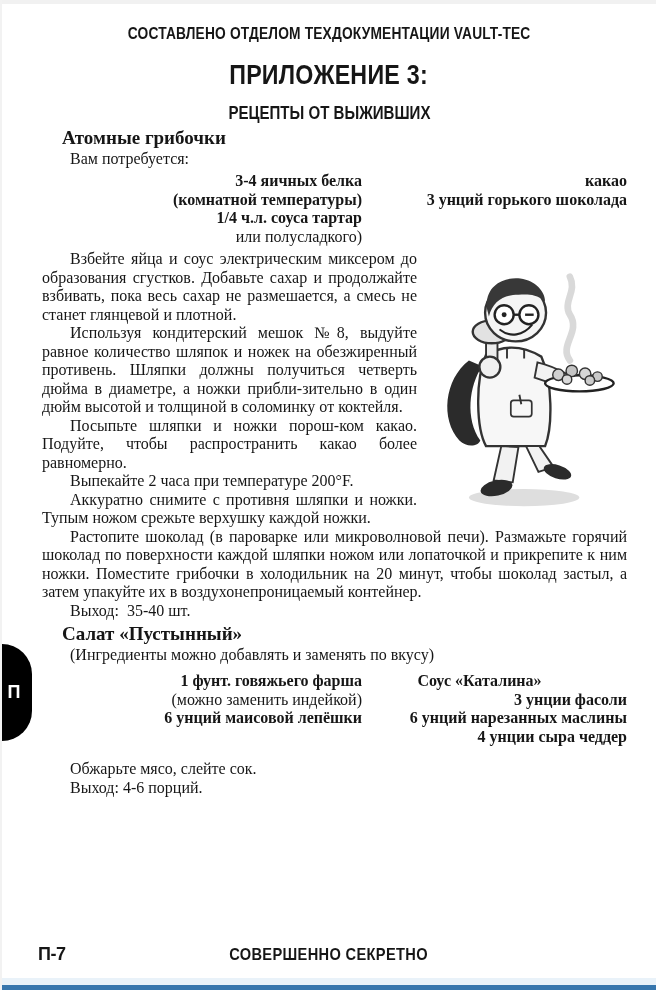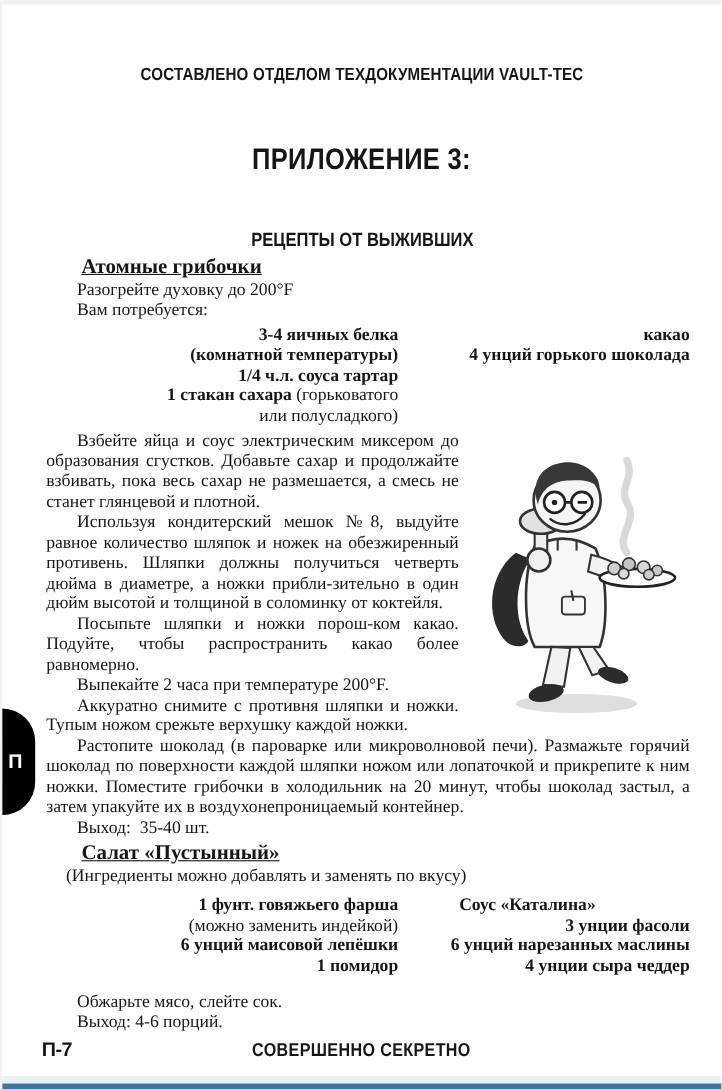--- a/index.html
+++ b/index.html
@@ -4,43 +4,43 @@
 <style>
   * { margin:0; padding:0; box-sizing:border-box; }
   html,body { background:#ffffff; }
   body {
     width:656px; height:990px; position:relative; overflow:hidden;
     font-family:"Liberation Serif", serif; color:#161616;
     border-left:2px solid #f2f2f2;
   }
   .top-strip { height:4px; background:#f1f1f1; }
 
-  .hdr-line { text-align:center;margin-top:35px; }
+  .hdr-line { text-align:center; }
   .condensed { display:inline-block; transform:scaleX(0.86); transform-origin:center; white-space:nowrap; }
   .hdr-compiled {
     margin-top:21px; font-family:"Liberation Sans", sans-serif;
     font-size:16px; font-weight:700; letter-spacing:.2px;
   }
   .hdr-title {
     margin-top:17px; font-family:"Liberation Sans", sans-serif;
     font-size:27px; font-weight:800; letter-spacing:.3px;
   }
   .hdr-sub {
     margin-top:12px; font-family:"Liberation Sans", sans-serif;
     font-size:17.5px; font-weight:800;
   }
 
   .content { padding:0 29px 0 40px; font-size:16px; line-height:18.5px; }
 
   .recipe-title {
-    font-size:19px; font-weight:700; text-decoration:underline;
-    margin:5px 0 2px 32px; display:table;
+    font-size:19px; font-weight:700; 
+    margin:5px 0 2px 20px; display:table;
   }
   .intro { margin-left:28px; }
-  .note  { margin-left:18px; }
+  .note  { margin-left:28px; }
 
   .ing-grid { display:flex; margin:4px 0 4px; }
   .col-left { width:320px; flex:0 0 320px; }
   .col-right { flex:1; }
   .ing-row { font-weight:700; line-height:18.5px; margin-left:28px; white-space:pre-wrap;text-align:right; }
   .col-right .ing-row { margin-left:0; }
   .ing-row .reg { font-weight:400; }
   .ing-row.cont { font-weight:400; margin-left:85px; }
   .ing-row.center { text-align:center; padding-right:30px; }
 
@@ -88,34 +88,32 @@
   </div>
   <div class="hdr-line">
     <span class="condensed hdr-sub">РЕЦЕПТЫ ОТ ВЫЖИВШИХ</span>
   </div>
 </header>
 
 <main class="content">
 
   <section>
     <div class="recipe-title">Атомные грибочки</div>
-    <p class="intro">Разогрейте духовку до 200°F</p>
     <p class="intro">Вам потребуется:</p>
 
     <div class="ing-grid">
       <div class="col-left">
         <div class="ing-row"><span class="b">3-4 яичных белка</span><span class="reg"></span></div>
         <div class="ing-row"><span class="b">(комнатной температуры)</span><span class="reg"></span></div>
         <div class="ing-row"><span class="b">1/4 ч.л. соуса тартар</span><span class="reg"></span></div>
-        <div class="ing-row"><span class="b">1 стакан сахара</span><span class="reg"> (горьковатого</span></div>
         <div class="ing-row cont"><span class="reg">или полусладкого)</span></div>
       </div>
       <div class="col-right">
         <div class="ing-row"><span class="b">какао</span></div>
-        <div class="ing-row"><span class="b">4 унций горького шоколада</span></div>
+        <div class="ing-row"><span class="b">3 унций горького шоколада</span></div>
       </div>
     </div>
 
     <div class="flow">
       <div class="illu">
         <svg viewBox="0 0 210 260" xmlns="http://www.w3.org/2000/svg">
           <ellipse cx="102" cy="244" rx="58" ry="9" fill="#dedede"></ellipse>
           <path d="M150,100 C138,84 162,70 150,52 C142,38 158,28 150,12" stroke="#cccccc" stroke-width="7" fill="none" stroke-linecap="round" opacity="0.75"></path>
           <path d="M44,100 C18,120 14,162 34,184 C42,192 54,190 56,184 C40,162 44,126 58,106 Z" fill="#2b2b2b"></path>
           <path d="M62,94 C50,122 52,172 62,190 L124,190 C132,170 132,122 120,96 C100,84 80,84 62,94 Z" fill="#f7f7f7" stroke="#333" stroke-width="2.5"></path>
@@ -159,21 +157,20 @@
 
   <section class="flow">
     <div class="recipe-title">Салат «Пустынный»</div>
     <p class="note" style="text-indent:0;text-align:left;">(Ингредиенты можно добавлять и заменять по вкусу)</p>
 
     <div class="ing-grid" style="margin-top:8px;">
       <div class="col-left">
         <div class="ing-row"><span class="b">1 фунт. говяжьего фарша</span></div>
         <div class="ing-row"><span class="reg">(можно заменить индейкой)</span></div>
         <div class="ing-row"><span class="b">6 унций маисовой лепёшки</span></div>
-        <div class="ing-row"><span class="b">1 помидор</span></div>
       </div>
       <div class="col-right">
         <div class="ing-row center"><span class="b">Соус «Каталина»</span></div>
         <div class="ing-row"><span class="b">3 унции фасоли</span></div>
         <div class="ing-row"><span class="b">6 унций нарезанных маслины</span></div>
         <div class="ing-row"><span class="b">4 унции сыра чеддер</span></div>
       </div>
     </div>
 
     <p class="gap-top">Обжарьте мясо, слейте сок.</p>

